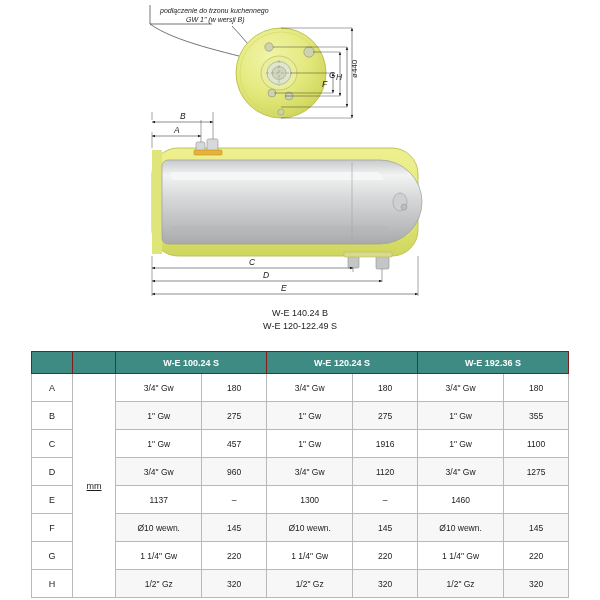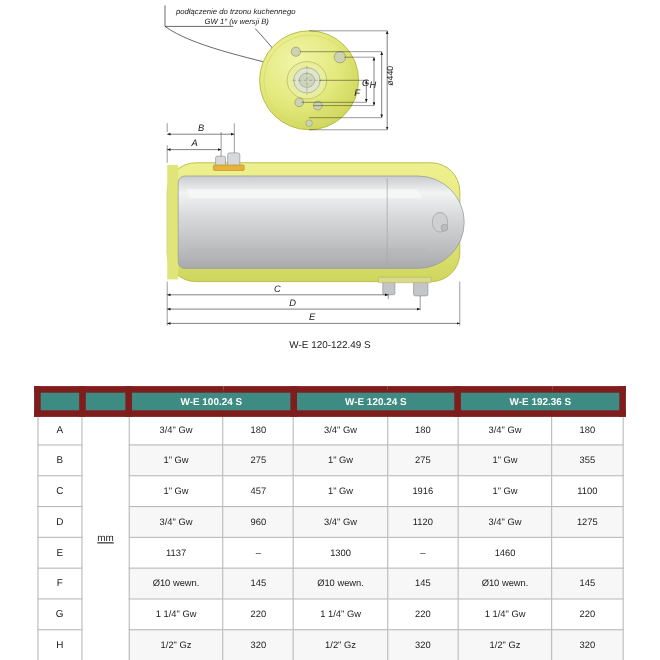--- a/index.html
+++ b/index.html
@@ -40,21 +40,21 @@
     vertical-align:middle;
     height:28px;
     padding:0 2px;
     color:#1a1a1a;
   }
   #spec-table thead th {
     background:#3d8b83;
     color:#ffffff;
     font-weight:bold;
     font-size:9px;
-    border:6px solid #7f1d1d;
+    border:1px solid #7f1d1d;
     height:22px;
   }
   .col-letter { width:38px; font-weight:normal; }
   .col-unit   { width:40px; }
   .c-val      { width:80px; }
   .c-num      { width:60px;margin-top:48px; }
   tbody tr:nth-child(odd) td { background:#ffffff; }
   tbody tr:nth-child(even) td { background:#f7f7f7; }
   td.letter-cell { background:#ffffff !important; font-size:9px; }
   td.unit-cell { background:#ffffff !important; font-size:9px;text-decoration:underline; }
@@ -188,20 +188,21 @@
     <line x1="152" y1="281" x2="382" y2="281" stroke="#1a1a1a" stroke-width="0.5" marker-start="url(#arrStart)" marker-end="url(#arrEnd)"></line>
     <text class="lbl-b" x="263" y="278">D</text>
 
     <line x1="152" y1="294" x2="418" y2="294" stroke="#1a1a1a" stroke-width="0.5" marker-start="url(#arrStart)" marker-end="url(#arrEnd)"></line>
     <text class="lbl-b" x="281" y="291">E</text>
   </g>
 </svg>
 </div>
 
 <div id="caption">
+  <div>W-E 140.24 B</div>
   <div>W-E 120-122.49 S</div>
 </div>
 
 <table id="spec-table">
   <thead>
     <tr>
       <th class="col-letter"></th>
       <th class="col-unit"></th>
       <th colspan="2">W-E 100.24 S</th>
       <th colspan="2">W-E 120.24 S</th>

